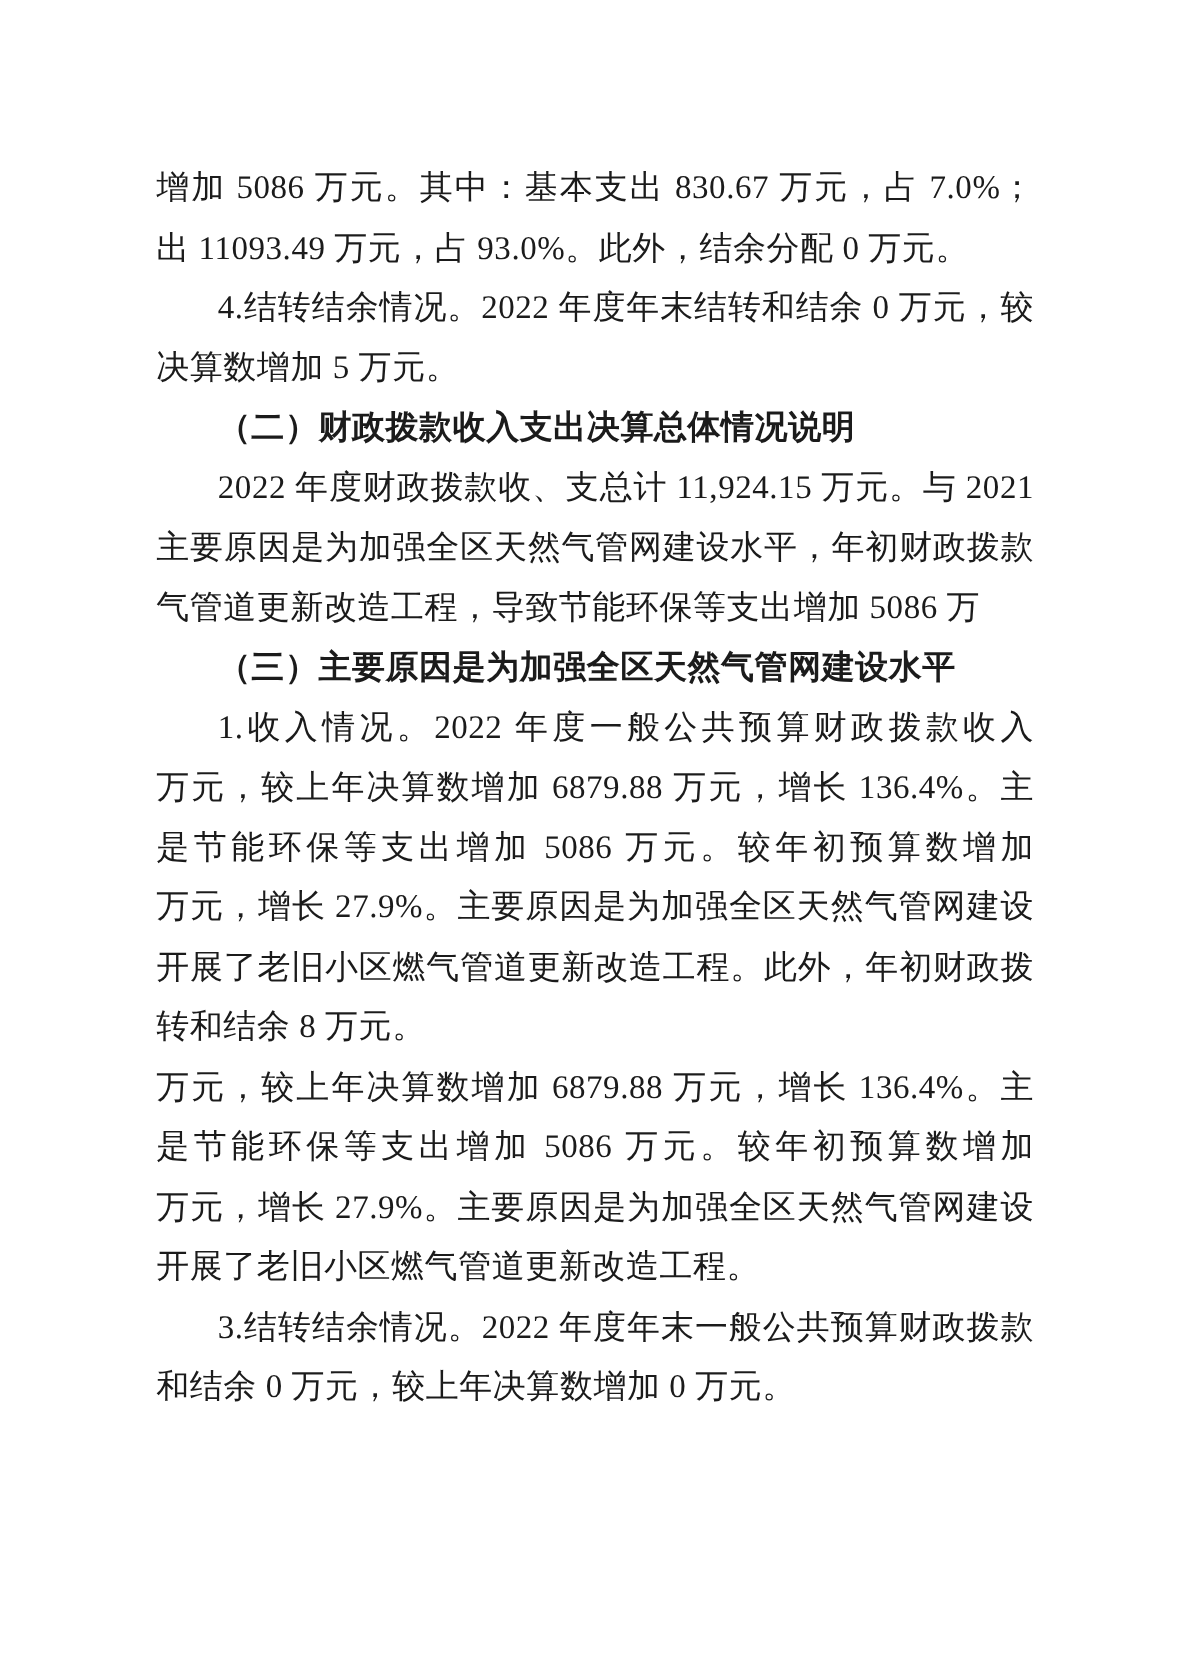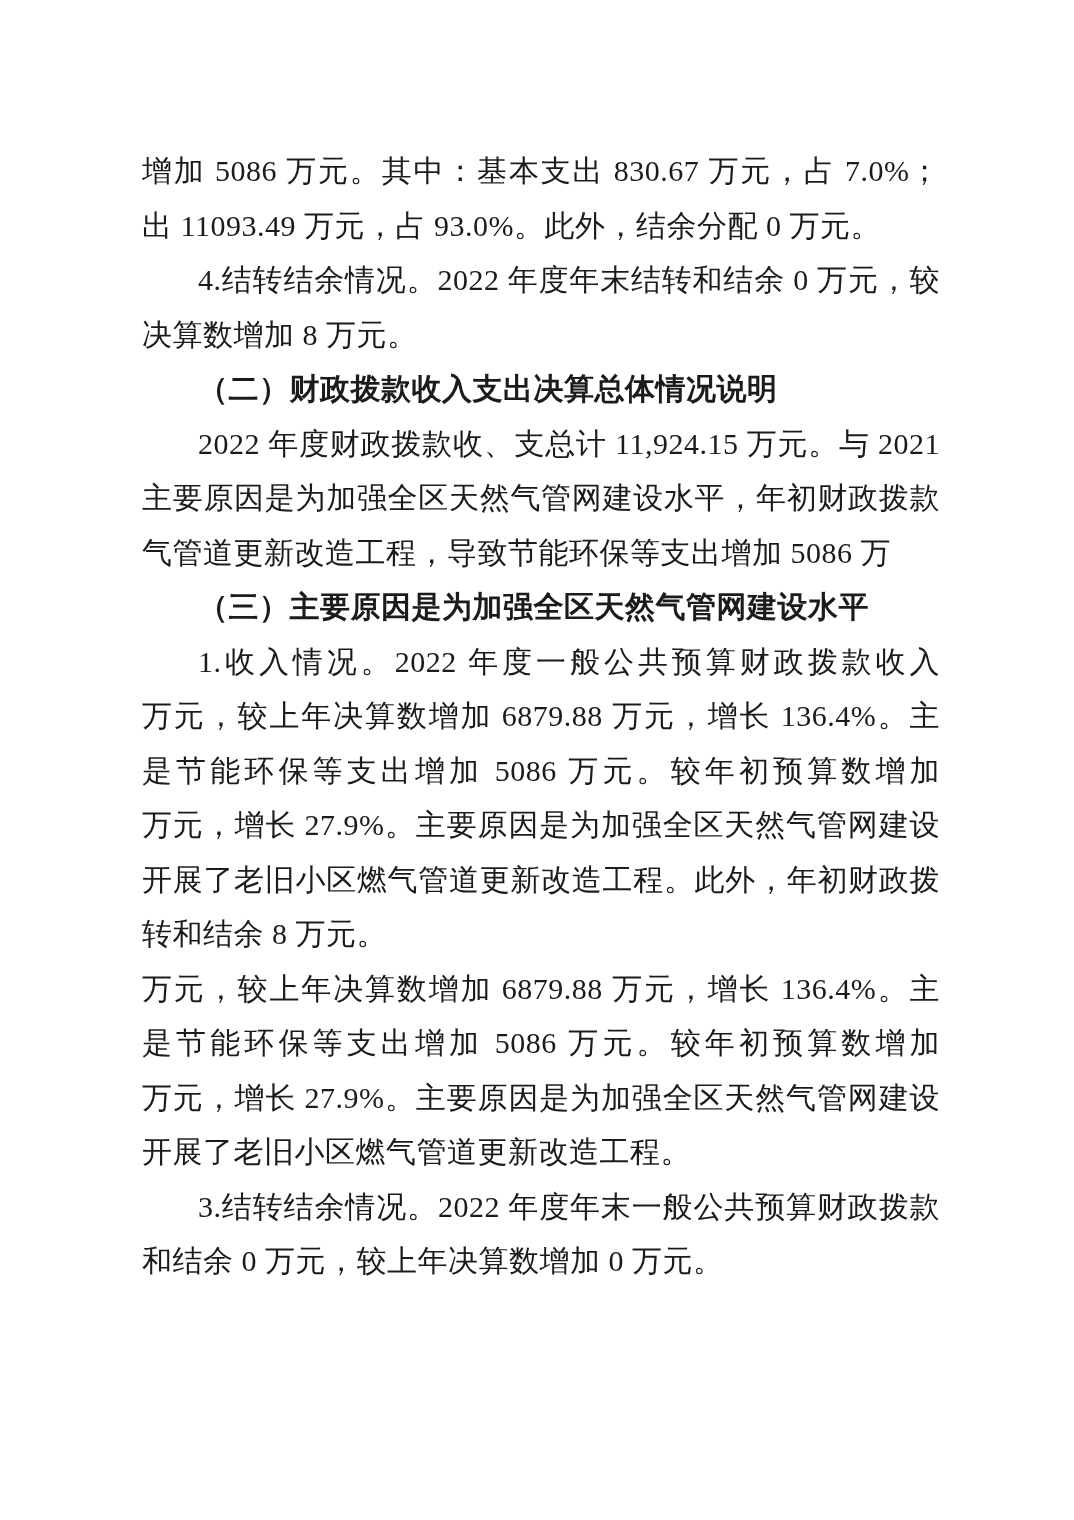--- a/index.html
+++ b/index.html
@@ -44,21 +44,21 @@
   }
 </style>
 </head>
 <body>
 
 <div class="page">
   <div class="content">
     <div class="line fill">增加 5086 万元。其中：基本支出 830.67 万元，占 7.0%；项目支</div>
     <div class="line">出 11093.49 万元，占 93.0%。此外，结余分配 0 万元。</div>
     <div class="line indent fill">4.结转结余情况。2022 年度年末结转和结余 0 万元，较上年</div>
-    <div class="line">决算数增加 8 万元。</div>
+    <div class="line">决算数增加 5 万元。</div>
     <div class="line indent heading">（二）财政拨款收入支出决算总体情况说明</div>
     <div class="line indent fill">2022 年度财政拨款收、支总计 11,924.15 万元。与 2021 年</div>
     <div class="line fill">主要原因是为加强全区天然气管网建设水平，年初财政拨款结</div>
     <div class="line">气管道更新改造工程，导致节能环保等支出增加 5086 万元。</div>
     <div class="line indent heading">（三）主要原因是为加强全区天然气管网建设水平</div>
     <div class="line indent fill">1.收入情况。2022 年度一般公共预算财政拨款收入 11924.15</div>
     <div class="line fill">万元，较上年决算数增加 6879.88 万元，增长 136.4%。主要原因</div>
     <div class="line fill">是节能环保等支出增加 5086 万元。较年初预算数增加 2600.82</div>
     <div class="line fill">万元，增长 27.9%。主要原因是为加强全区天然气管网建设水平，</div>
     <div class="line fill">开展了老旧小区燃气管道更新改造工程。此外，年初财政拨款结</div>

